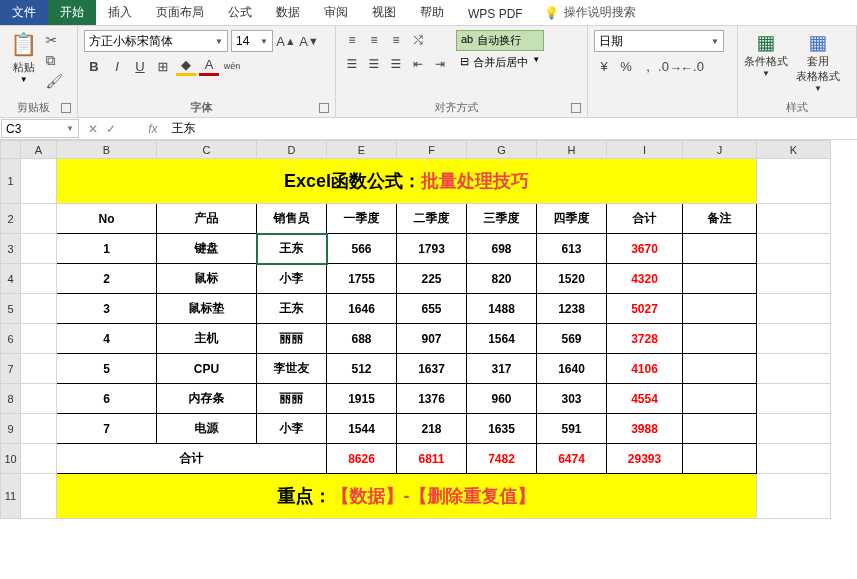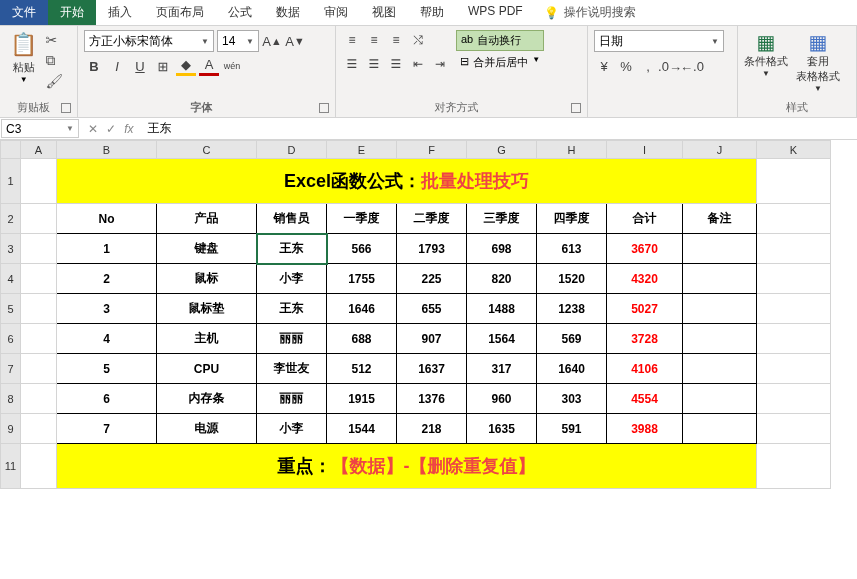--- a/index.html
+++ b/index.html
@@ -1,19 +1,19 @@
 <!DOCTYPE html>
 <html><head>
 <meta charset="utf-8">
 <style>
 * { box-sizing: border-box; margin: 0; padding: 0; font-family: "Microsoft YaHei", sans-serif; }
 body { width: 857px; height: 579px; background: #fff; overflow: hidden; font-size: 12px; }
 
 
-.menubar { display: flex; background: #fff; height: 26px; align-items: flex-start; border-bottom: 1px solid #d4d4d4; }
+.menubar { display: flex; background: #fff; height: 26px; align-items: flex-end; border-bottom: 1px solid #d4d4d4; }
 .menu-item { padding: 4px 12px; font-size: 12px; color: #333; display: flex; align-items: center; cursor: pointer; }
 .menu-item.file { background: #2b579a; color: #fff; }
 .menu-item.active { background: #217346; color: #fff; }
 .menu-help { display: flex; align-items: center; gap: 4px; padding: 4px 10px; color: #555; }
 .bulb { color: #888; }
 
 
 .ribbon { display: flex; background: #f3f2f1; border-bottom: 1px solid #d4d4d4; height: 92px; }
 .ribbon-group { border-right: 1px solid #d4d4d4; padding: 4px 6px 2px; display: flex; flex-direction: column; justify-content: space-between; }
 .ribbon-group-label { text-align: center; font-size: 11px; color: #666; padding-top: 2px; }
@@ -22,21 +22,21 @@
 .paste-big { display: flex; flex-direction: column; align-items: center; padding: 2px 4px; }
 .paste-icon { font-size: 22px; color: #d4a53a; }
 .paste-label { font-size: 11px; margin-top: 2px; color: #333; }
 .small-btns { display: flex; flex-direction: column; gap: 4px; padding: 2px; }
 .small-btn { font-size: 14px; color: #555; }
 
 .font-body { display: flex; flex-direction: column; gap: 4px; }
 .font-row { display: flex; gap: 3px; align-items: center; }
 .combo { background: #fff; border: 1px solid #ababab; height: 22px; display: flex; align-items: center; padding: 0 4px; font-size: 12px; }
 .combo .caret { margin-left: auto; color: #555; font-size: 8px; }
-.font-name { width: 130px; }
+.font-name { width: 144px; }
 .font-size { width: 42px; }
 .icon-btn { width: 20px; height: 20px; display: flex; align-items: center; justify-content: center; color: #444; font-size: 13px; }
 .icon-btn.bold { font-weight: bold; }
 .icon-btn.italic { font-style: italic; }
 .icon-btn.underline { text-decoration: underline; }
 .color-bar { border-bottom: 3px solid #ffc000; }
 .color-bar-red { border-bottom: 3px solid #c00000; }
 
 .align-row { display: flex; gap: 2px; }
 .align-btn { width: 20px; height: 20px; display: flex; align-items: center; justify-content: center; color: #444; }
@@ -232,21 +232,21 @@
 </div>
 
 <div class="formula-row">
   <div class="name-box">
     <span>C3</span>
     <span class="caret">▼</span>
   </div>
   <div class="fx-btns">
     <span>✕</span>
     <span>✓</span>
-    <span style="font-style:italic;">fx</span>
+    <span style="font-style:italic;margin-left:24px;">fx</span>
   </div>
   <div class="fx-input">
     <span>王东</span>
   </div>
 </div>
 
 <div class="grid-wrap">
 <table class="grid">
   <tbody>
         <tr>
@@ -380,20 +380,32 @@
     <td class="data-cell">小李</td>
     <td class="data-cell">1544</td>
     <td class="data-cell">218</td>
     <td class="data-cell">1635</td>
     <td class="data-cell">591</td>
     <td class="data-cell total-red">3988</td>
     <td class="data-cell"></td>
     <td class="cell"></td>
   </tr>
 
+  <tr>
+    <th class="row-hdr">10</th>
+    <td class="cell"></td>
+    <td colspan="3" class="data-cell">合计</td>
+    <td class="data-cell total-red">8626</td>
+    <td class="data-cell total-red">6811</td>
+    <td class="data-cell total-red">7482</td>
+    <td class="data-cell total-red">6474</td>
+    <td class="data-cell total-red">29393</td>
+    <td class="data-cell"></td>
+    <td class="cell"></td>
+  </tr>
 
   <tr>
     <th class="row-hdr" style="height:44px;">11</th>
     <td class="cell"></td>
     <td colspan="9" class="yellow-banner">
       <span class="black">重点：</span><span class="red">【数据】-【删除重复值】</span>
     </td>
     <td class="cell"></td>
   </tr>
 </tbody>

